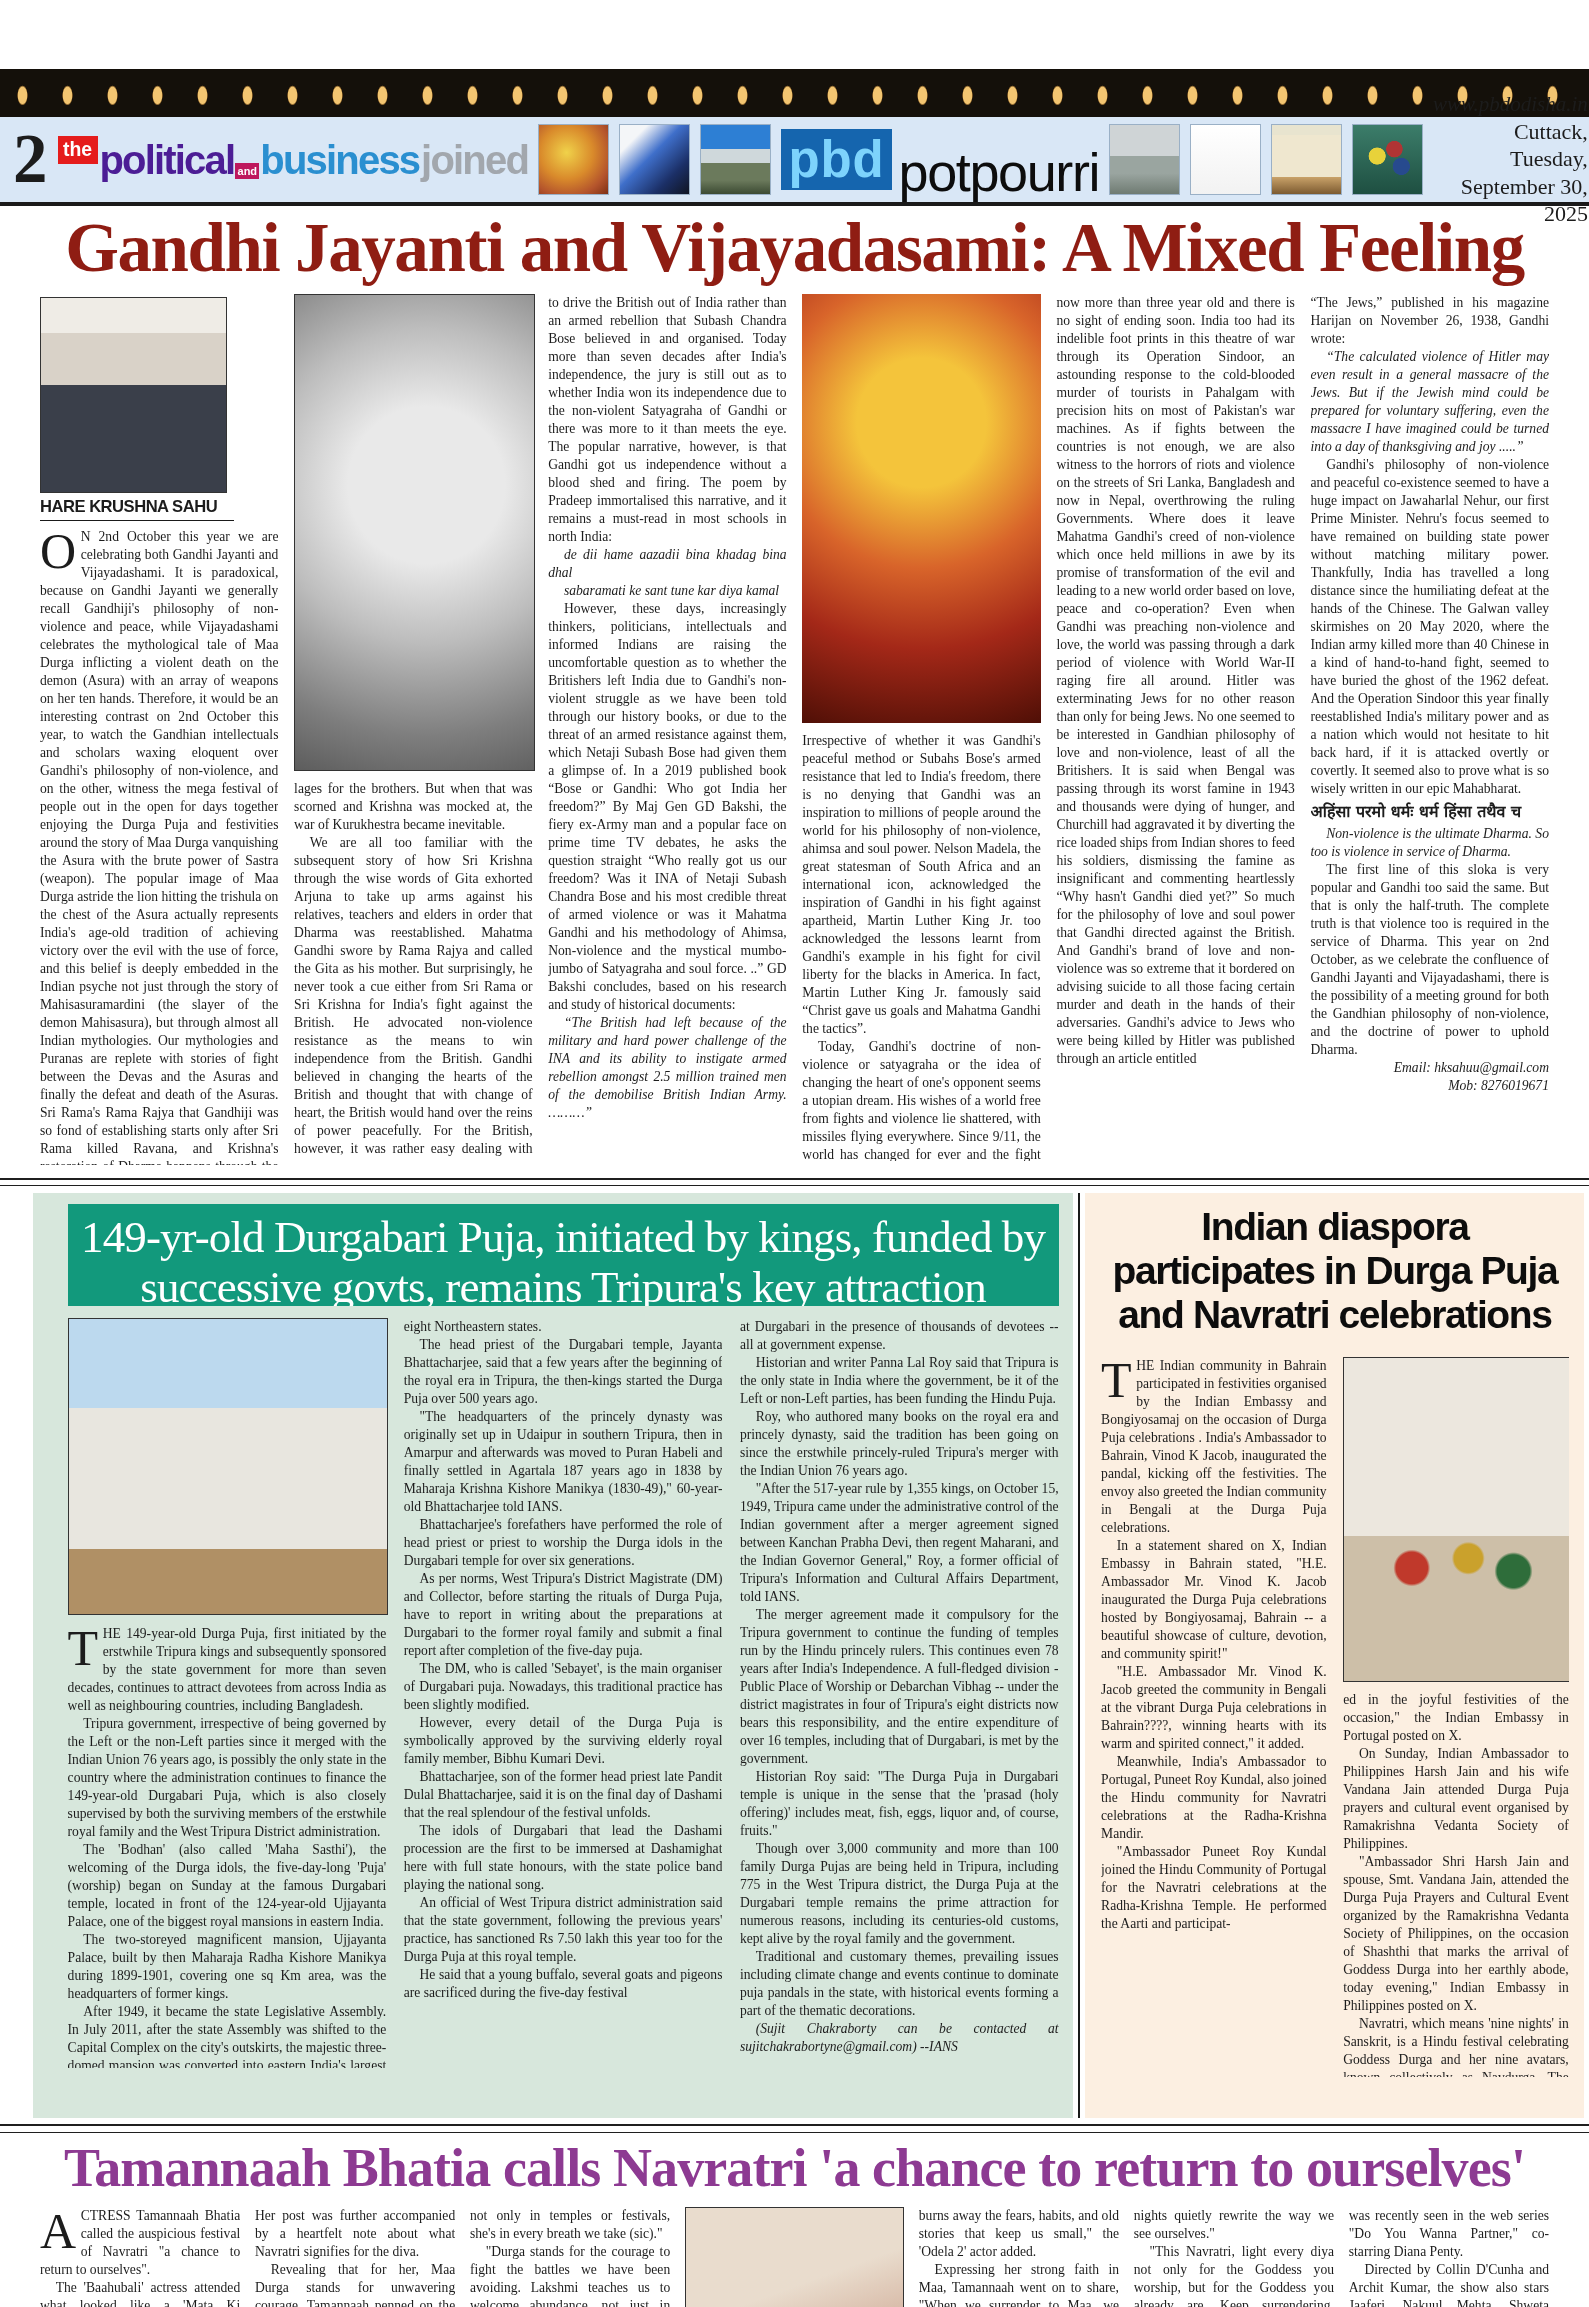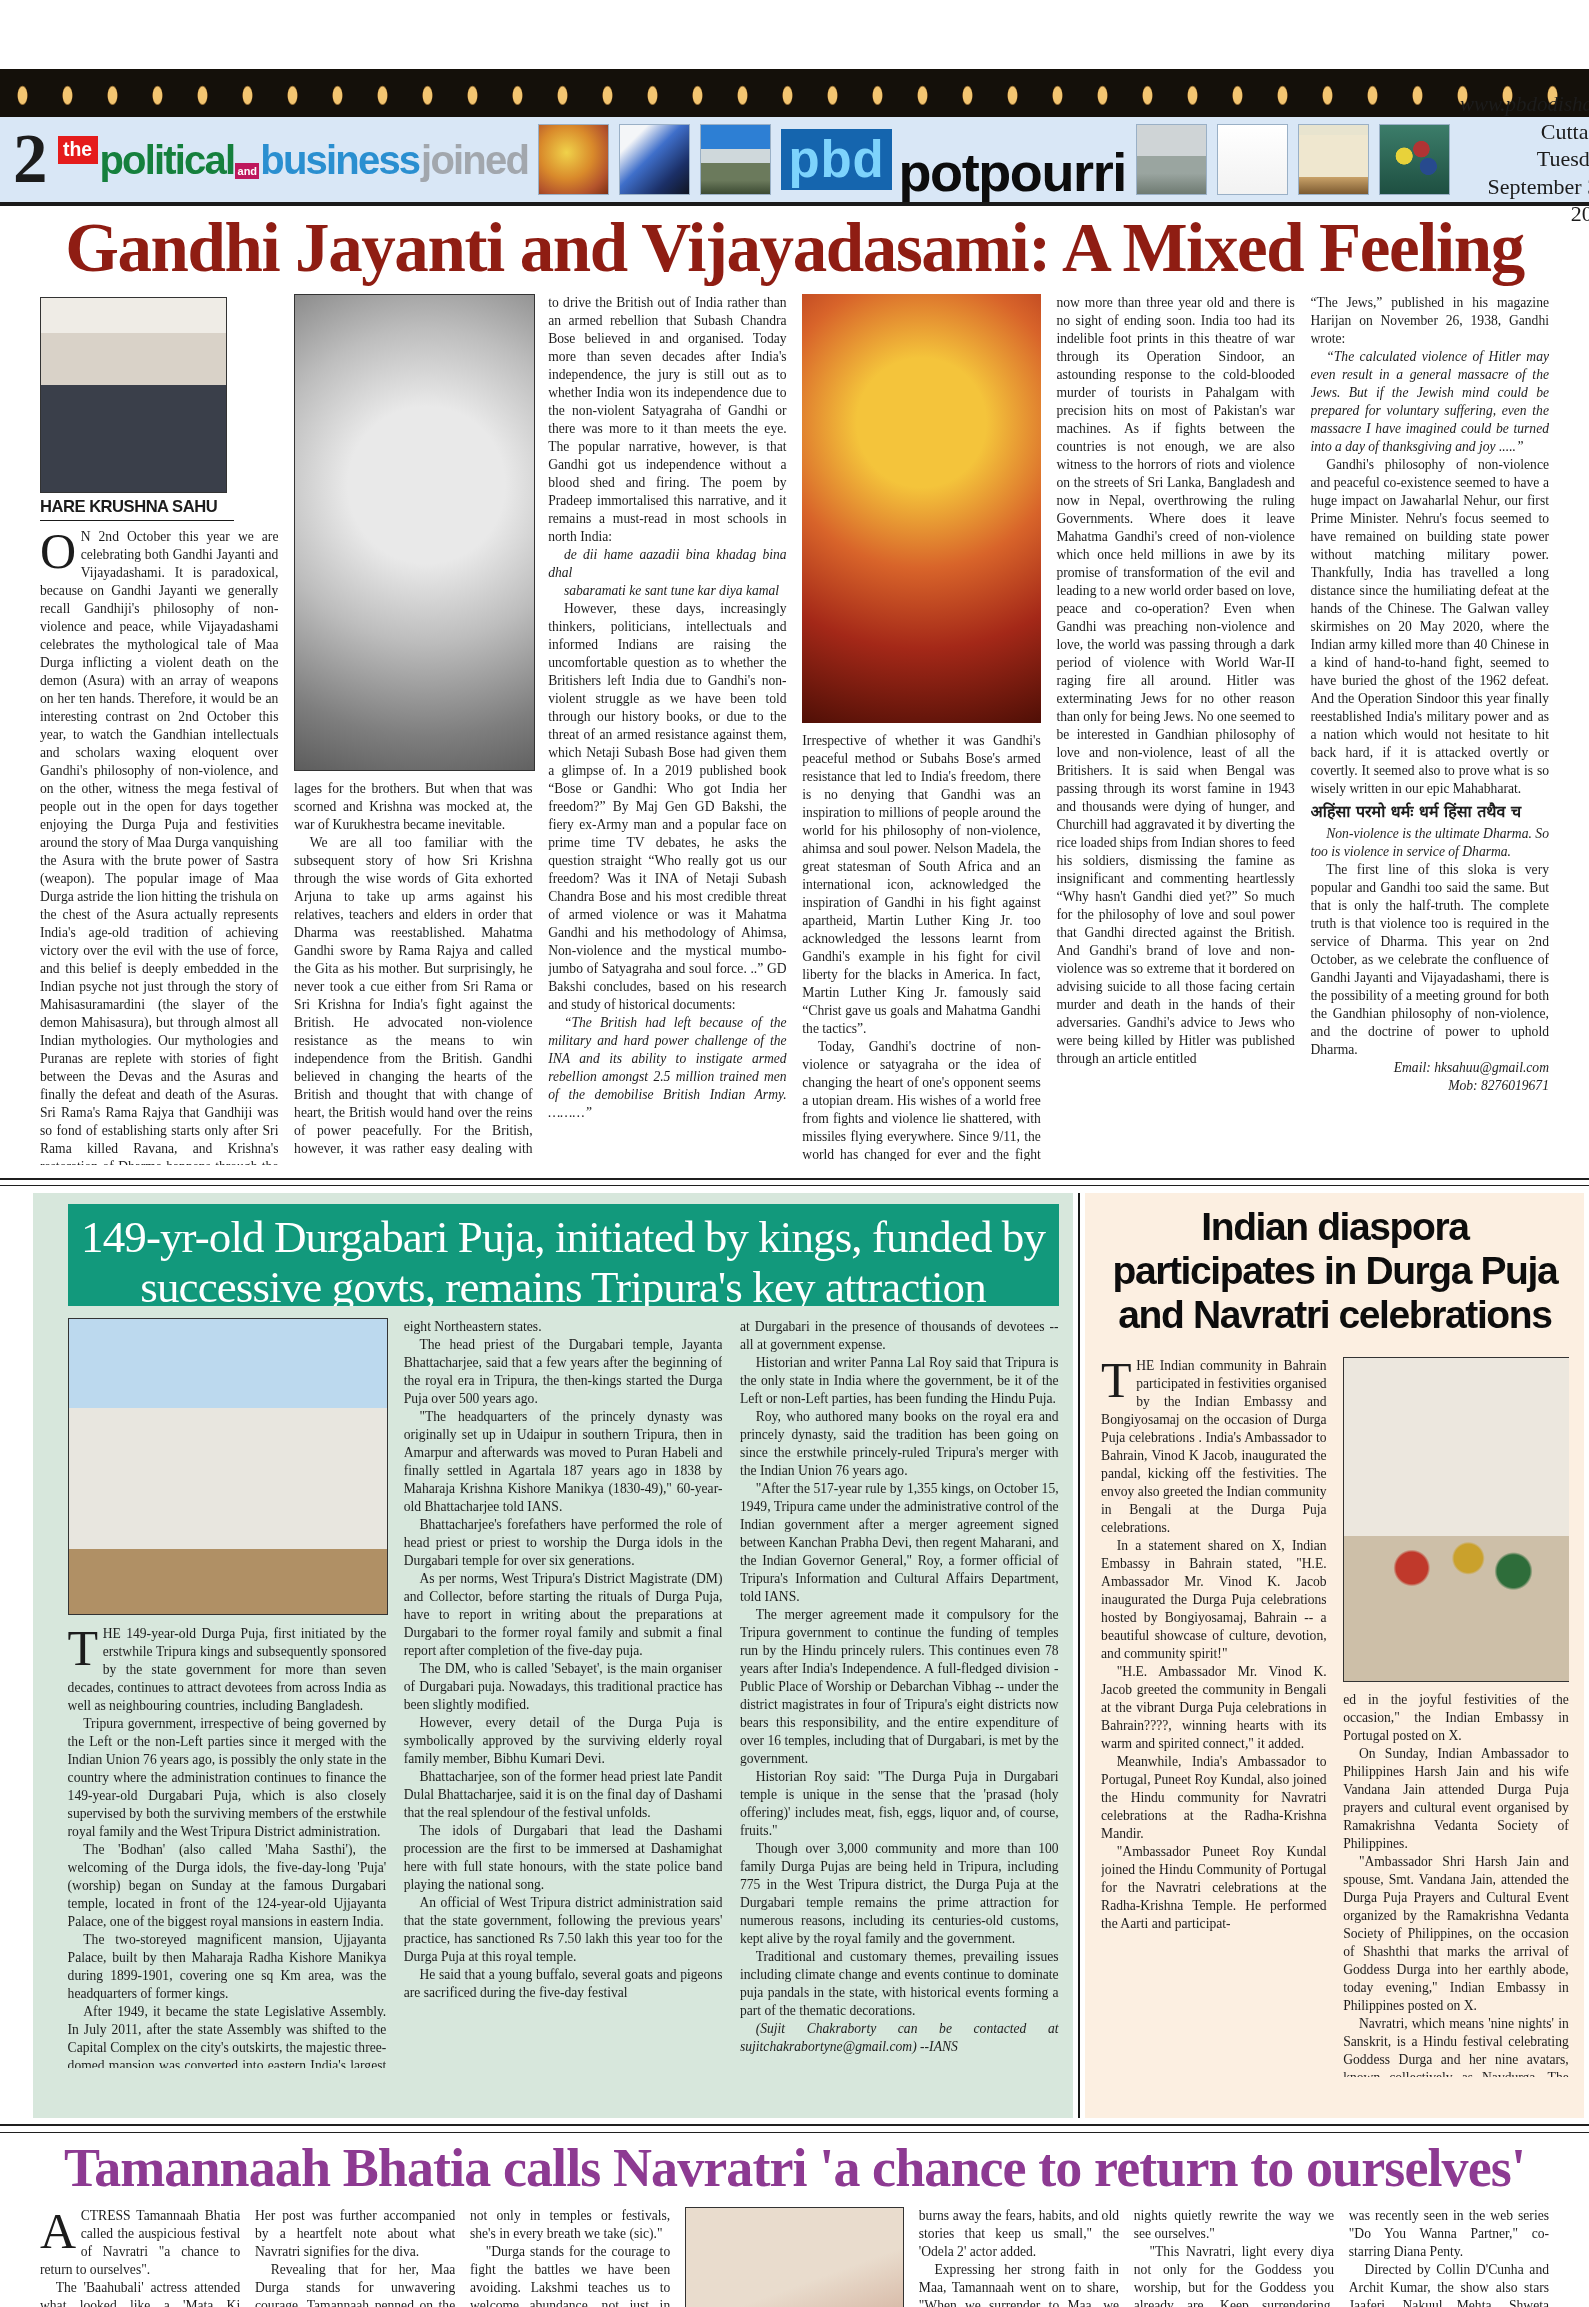--- a/index.html
+++ b/index.html
@@ -9,42 +9,42 @@
   .filmstrip{margin-top:69px;height:48px;background-color:#14100a;
     background-image:radial-gradient(ellipse 7.4px 14px at 50% 55%, #f2c571 0 58%, #6b4a1d 68%, transparent 72%);
     background-size:45px 48px;background-repeat:repeat-x;}
   
   .masthead{height:85px;background:#d9e7f6;display:flex;align-items:center;padding:0 13px;gap:10px;}
   .pageno{font-size:69px;font-weight:bold;line-height:1;width:51px;text-align:center;}
   .logo{display:flex;align-items:flex-end;gap:1.8px;white-space:nowrap;}
   .logo .logo-the{background:#e51c1c;color:#fff;font-family:"Liberation Sans",sans-serif;
     font-weight:bold;font-size:19.4px;padding:2.8px 5.5px;margin-bottom:19.4px;}
   .logo .logo-political{font-family:"Liberation Sans",sans-serif;font-weight:bold;font-size:40px;
-    color:#15803d;letter-spacing:-1.8px;}
+    color:#4c1d95;letter-spacing:-1.8px;}
   .logo .logo-and{background:#be185d;color:#fff;font-family:"Liberation Sans",sans-serif;
     font-weight:bold;font-size:11px;padding:1.8px 2.3px;margin:0 -0.9px 4.6px -0.9px;}
   .logo .logo-business{font-family:"Liberation Sans",sans-serif;font-weight:bold;font-size:40px;
     color:#2a8fd0;letter-spacing:-1.8px;}
   .logo .logo-daily{font-family:"Liberation Sans",sans-serif;font-weight:bold;font-size:40px;
     color:#a2a7ad;letter-spacing:-1.8px;}
   .thumb{width:69px;height:69px;border:0.5px solid #9ab0c6;flex:none;}
   .thumb.durga-art{background:radial-gradient(circle at 40% 40%, #f0d24a, #d98a2b 45%, #b4542c 75%, #7e3016);}
   .thumb.motorcycle{background:linear-gradient(135deg,#f4f6f8 20%,#3f6fca 45%,#1b2f66 75%,#101522);}
   .thumb.mountain{background:linear-gradient(#2d7fd4 0 35%, #cfd8db 35% 55%, #6b7a5c 55% 80%, #3c4a33);}
   .thumb.plant{background:linear-gradient(#cfd4d6 0 45%, #9aa5a0 45% 70%, #6f7b72);}
   .thumb.palm{background:linear-gradient(#ffffff,#f2f2f2);}
   .thumb.taj{background:linear-gradient(#e8e4cf 0 15%, #efe7cf 15% 75%, #caa36a 75%, #7c5a30);}
   .thumb.billiards{background:radial-gradient(circle at 35% 45%, #e8d23a 0 14%, transparent 15%),
      radial-gradient(circle at 60% 35%, #b03434 0 13%, transparent 14%),
      radial-gradient(circle at 70% 60%, #274a8e 0 13%, transparent 14%),
      linear-gradient(#3c7d6a,#1e4f41);}
   .pbd-wrap{display:flex;align-items:center;gap:6.5px;flex:none;}
   .pbd-badge{background:#1565ae;color:#7dd3fc;font-family:"Liberation Sans",sans-serif;
     font-weight:bold;font-size:51px;line-height:1;padding:4.6px 7.4px;letter-spacing:0.9px;}
-  .potpourri{font-family:"Liberation Sans",sans-serif;font-weight:bold;font-size:54px;
+  .potpourri{font-family:"Liberation Sans",sans-serif;font-weight:normal;font-size:54px;
     color:#0d0d0d;letter-spacing:-1.4px;margin-top:24px;}
   .dateblock{margin-left:auto;text-align:right;line-height:1.25;padding-right:5.5px;}
   .dateblock .site{font-style:italic;font-size:21px;}
   .dateblock .dt{font-size:22px;}
   .rule-black{height:4.2px;background:#1a1a1a;}
   
   .headline-main{margin:6.5px 28px 4.6px 28px;text-align:center;color:#8f1d13;
     font-size:69px;line-height:1.02;font-weight:bold;letter-spacing:-1.4px;
     font-family:"Liberation Serif",serif;height:74px;overflow:hidden;}
   

